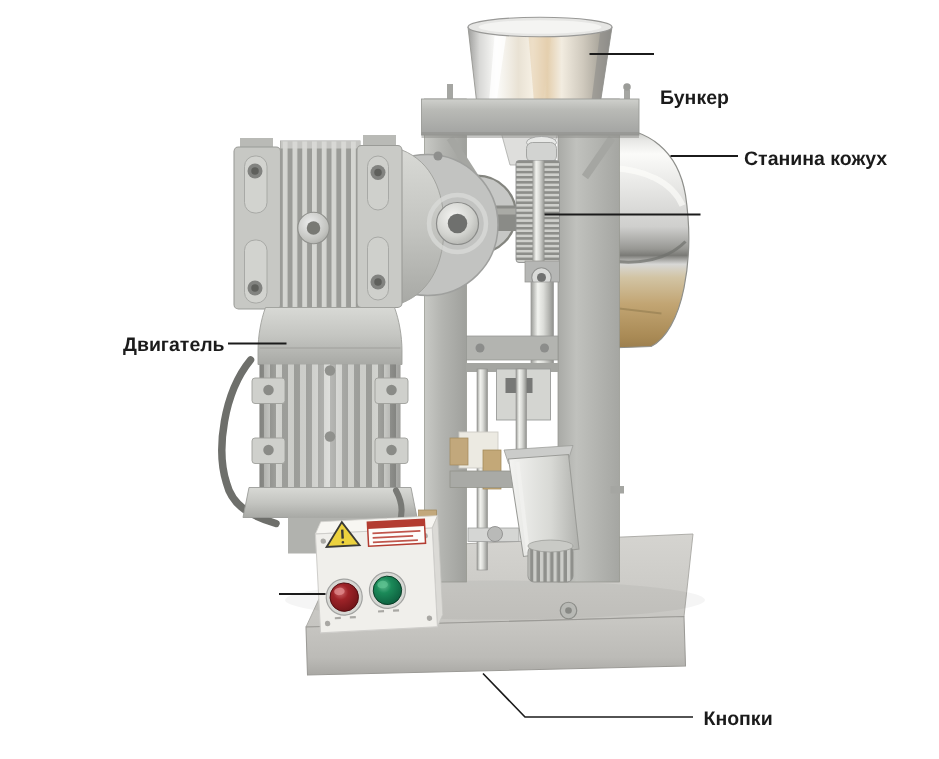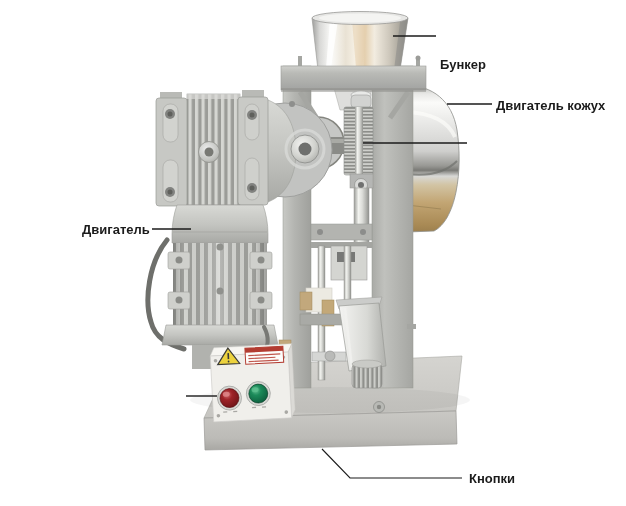--- a/index.html
+++ b/index.html
@@ -311,17 +311,17 @@
     <line x1="393" y1="36" x2="436" y2="36"></line>
     <line x1="447" y1="104" x2="492" y2="104"></line>
     <line x1="363" y1="143" x2="467" y2="143"></line>
     <line x1="152" y1="229" x2="191" y2="229"></line>
     <line x1="186" y1="396" x2="217" y2="396"></line>
     <polyline points="322,449 350,478 462,478" stroke-width="1.1"></polyline>
   </g>
 </svg>
 
 <div class="label" style="left:440px;top:29px;margin-top:27px;">Бункер</div>
-<div class="label" style="left:496px;top:97px;">Двигатель кожух</div>
+<div class="label" style="left:496px;top:97px;">Станина кожух</div>
 <div class="label" style="left:82px;top:221px;">Двигатель</div>
 <div class="label" style="left:469px;top:470px;">Кнопки</div>
 
 </div>
 
 </body></html>

